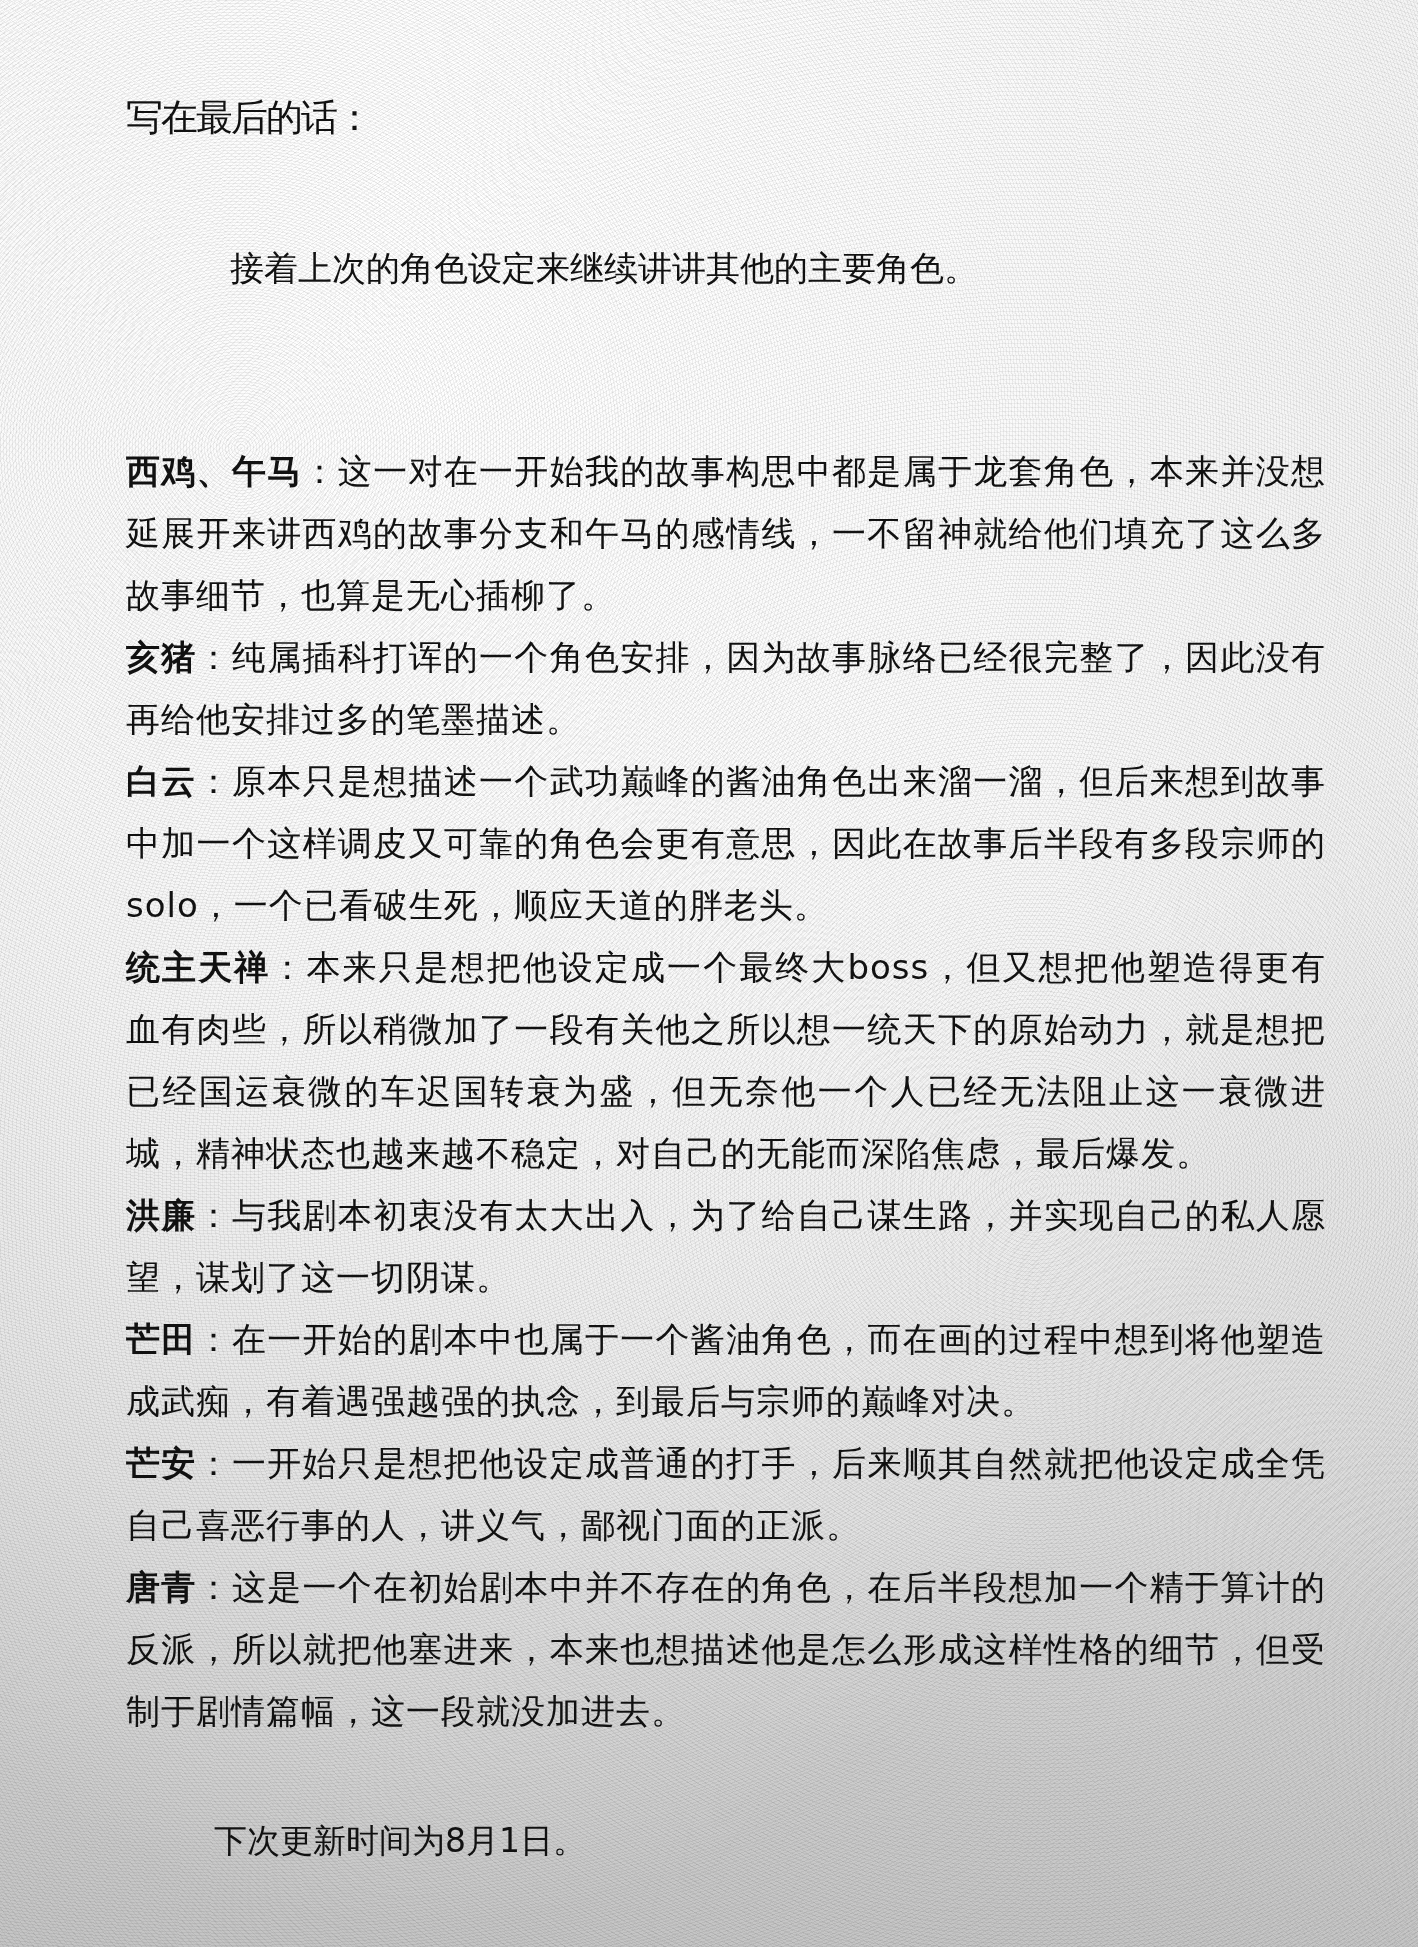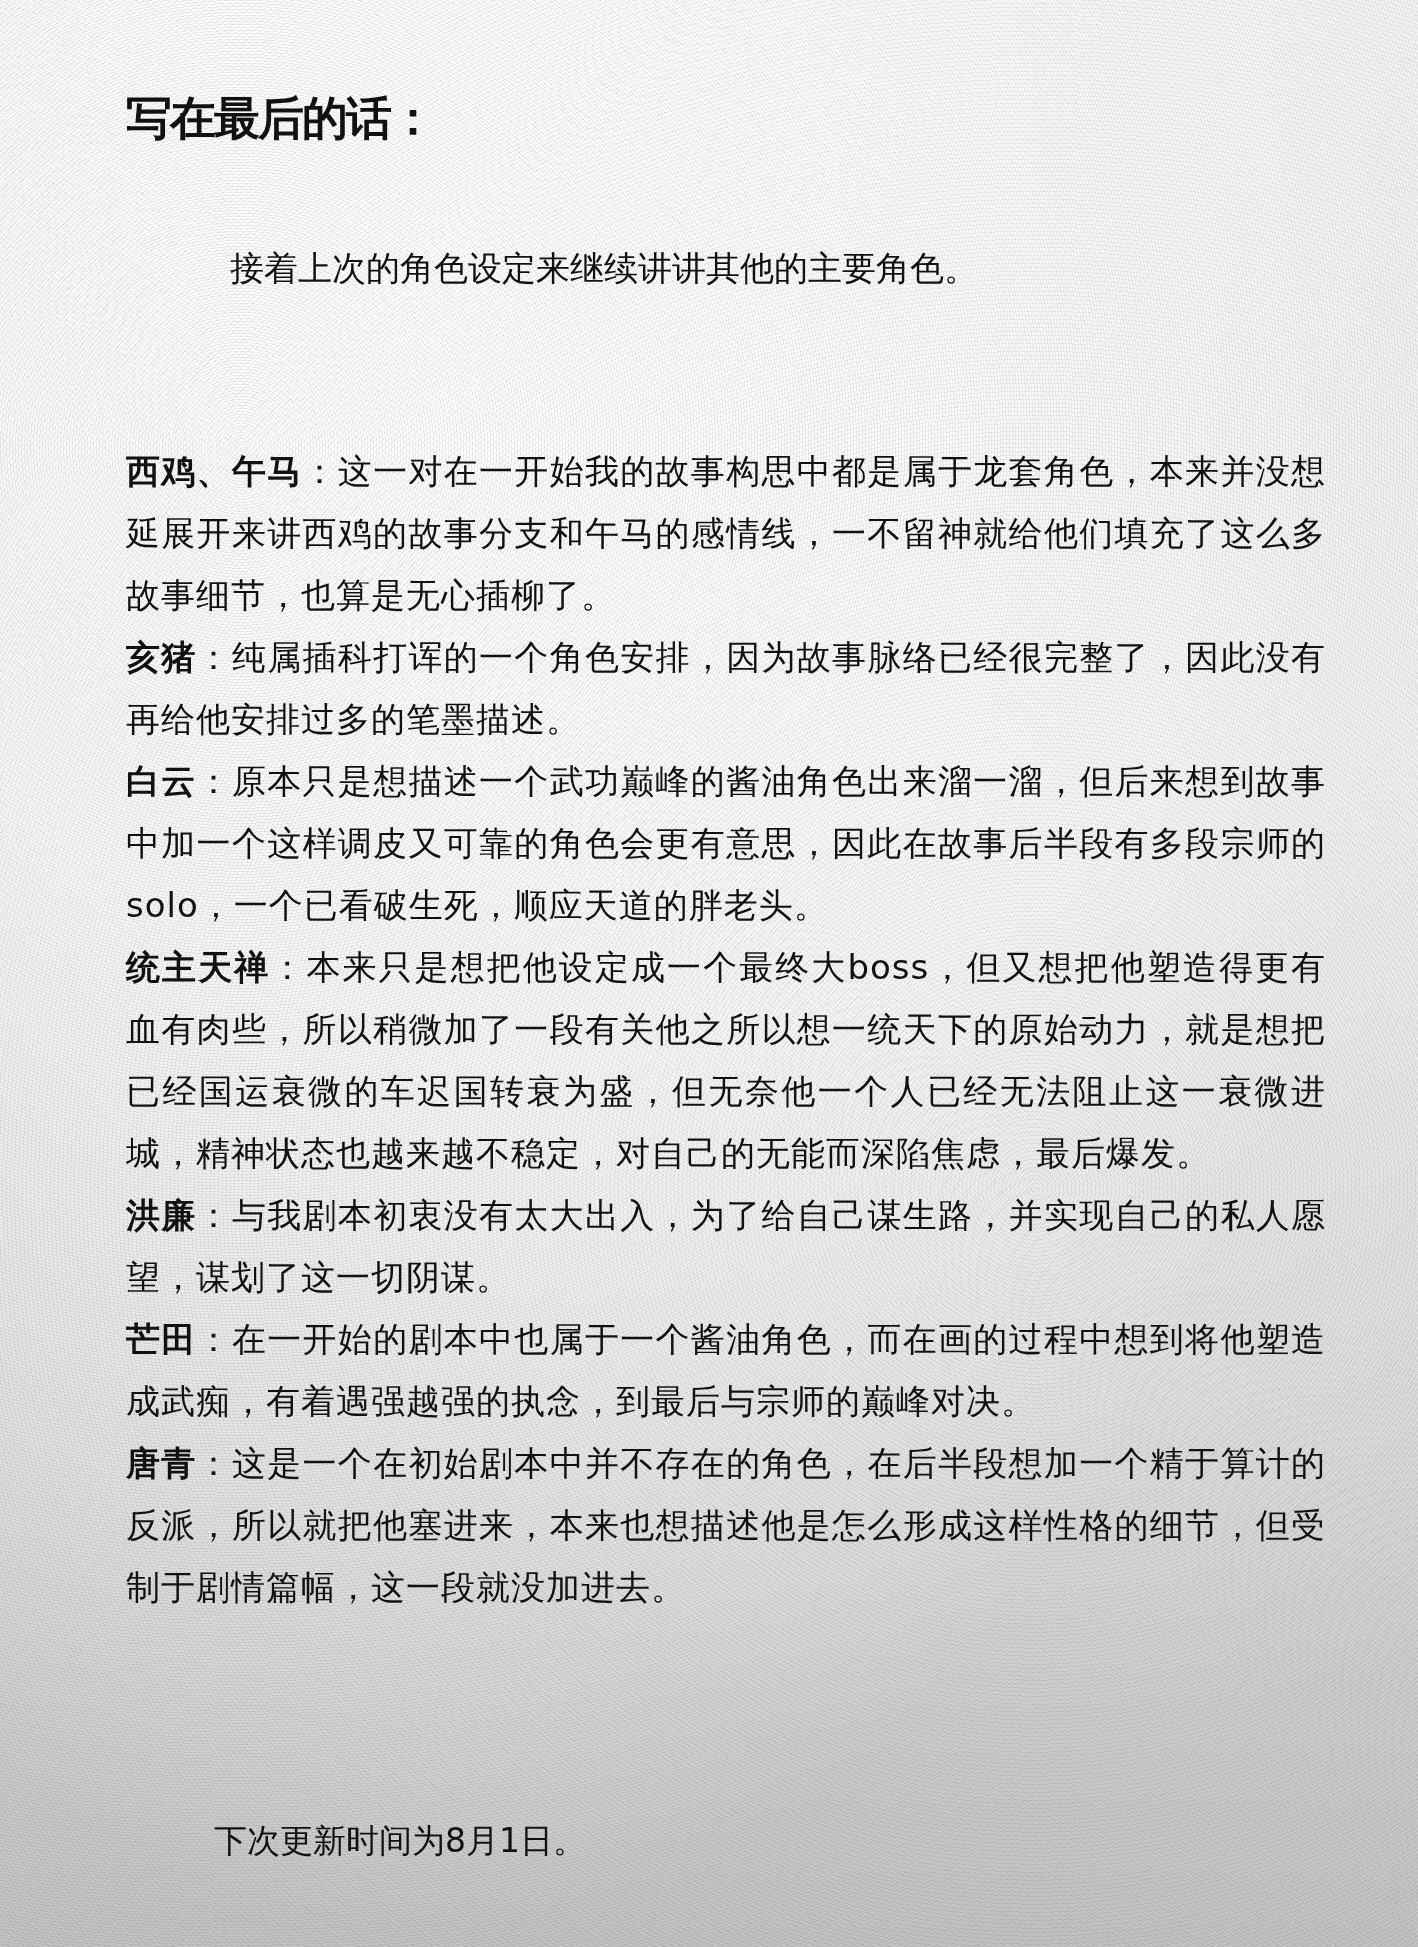--- a/index.html
+++ b/index.html
@@ -25,22 +25,22 @@
     pointer-events: none;
   }
   .page {
     position: absolute;
     left: 126px;
     top: 88px;
     width: 1200px;
   }
   .title {
     font-family: "DejaVu Sans", sans-serif;
-    font-weight: bold;
-    font-size: 46px;
+    font-weight: normal;
+    font-size: 37px;
     letter-spacing: -2px;
     margin: 0;
     height: 60px;
     line-height: 60px;
   }
   .intro {
     margin: 0;
     position: absolute;
     top: 150px;
     left: 104px;
@@ -94,18 +94,21 @@
     <div class="entry">
       <span class="name">统主天禅</span><span>：</span><span>本来只是想把他设定成一个最终大boss，但又想把他塑造得更有血有肉些，所以稍微加了一段有关他之所以想一统天下的原始动力，就是想把已经国运衰微的车迟国转衰为盛，但无奈他一个人已经无法阻止这一衰微进城，精神状态也越来越不稳定，对自己的无能而深陷焦虑，最后爆发。</span>
     </div>
     <div class="entry">
       <span class="name">洪廉</span><span>：</span><span>与我剧本初衷没有太大出入，为了给自己谋生路，并实现自己的私人愿望，谋划了这一切阴谋。</span>
     </div>
     <div class="entry">
       <span class="name">芒田</span><span>：</span><span>在一开始的剧本中也属于一个酱油角色，而在画的过程中想到将他塑造成武痴，有着遇强越强的执念，到最后与宗师的巅峰对决。</span>
     </div>
     <div class="entry">
+      <span class="name">芒安</span><span>：</span><span>一开始只是想把他设定成普通的打手，后来顺其自然就把他设定成全凭自己喜恶行事的人，讲义气，鄙视门面的正派。</span>
+    </div>
+    <div class="entry">
       <span class="name">唐青</span><span>：</span><span>这是一个在初始剧本中并不存在的角色，在后半段想加一个精于算计的反派，所以就把他塞进来，本来也想描述他是怎么形成这样性格的细节，但受制于剧情篇幅，这一段就没加进去。</span>
     </div>
   </div>
 
   <p class="footer">下次更新时间为8月1日。</p>
 </div>
 
 </body></html>

